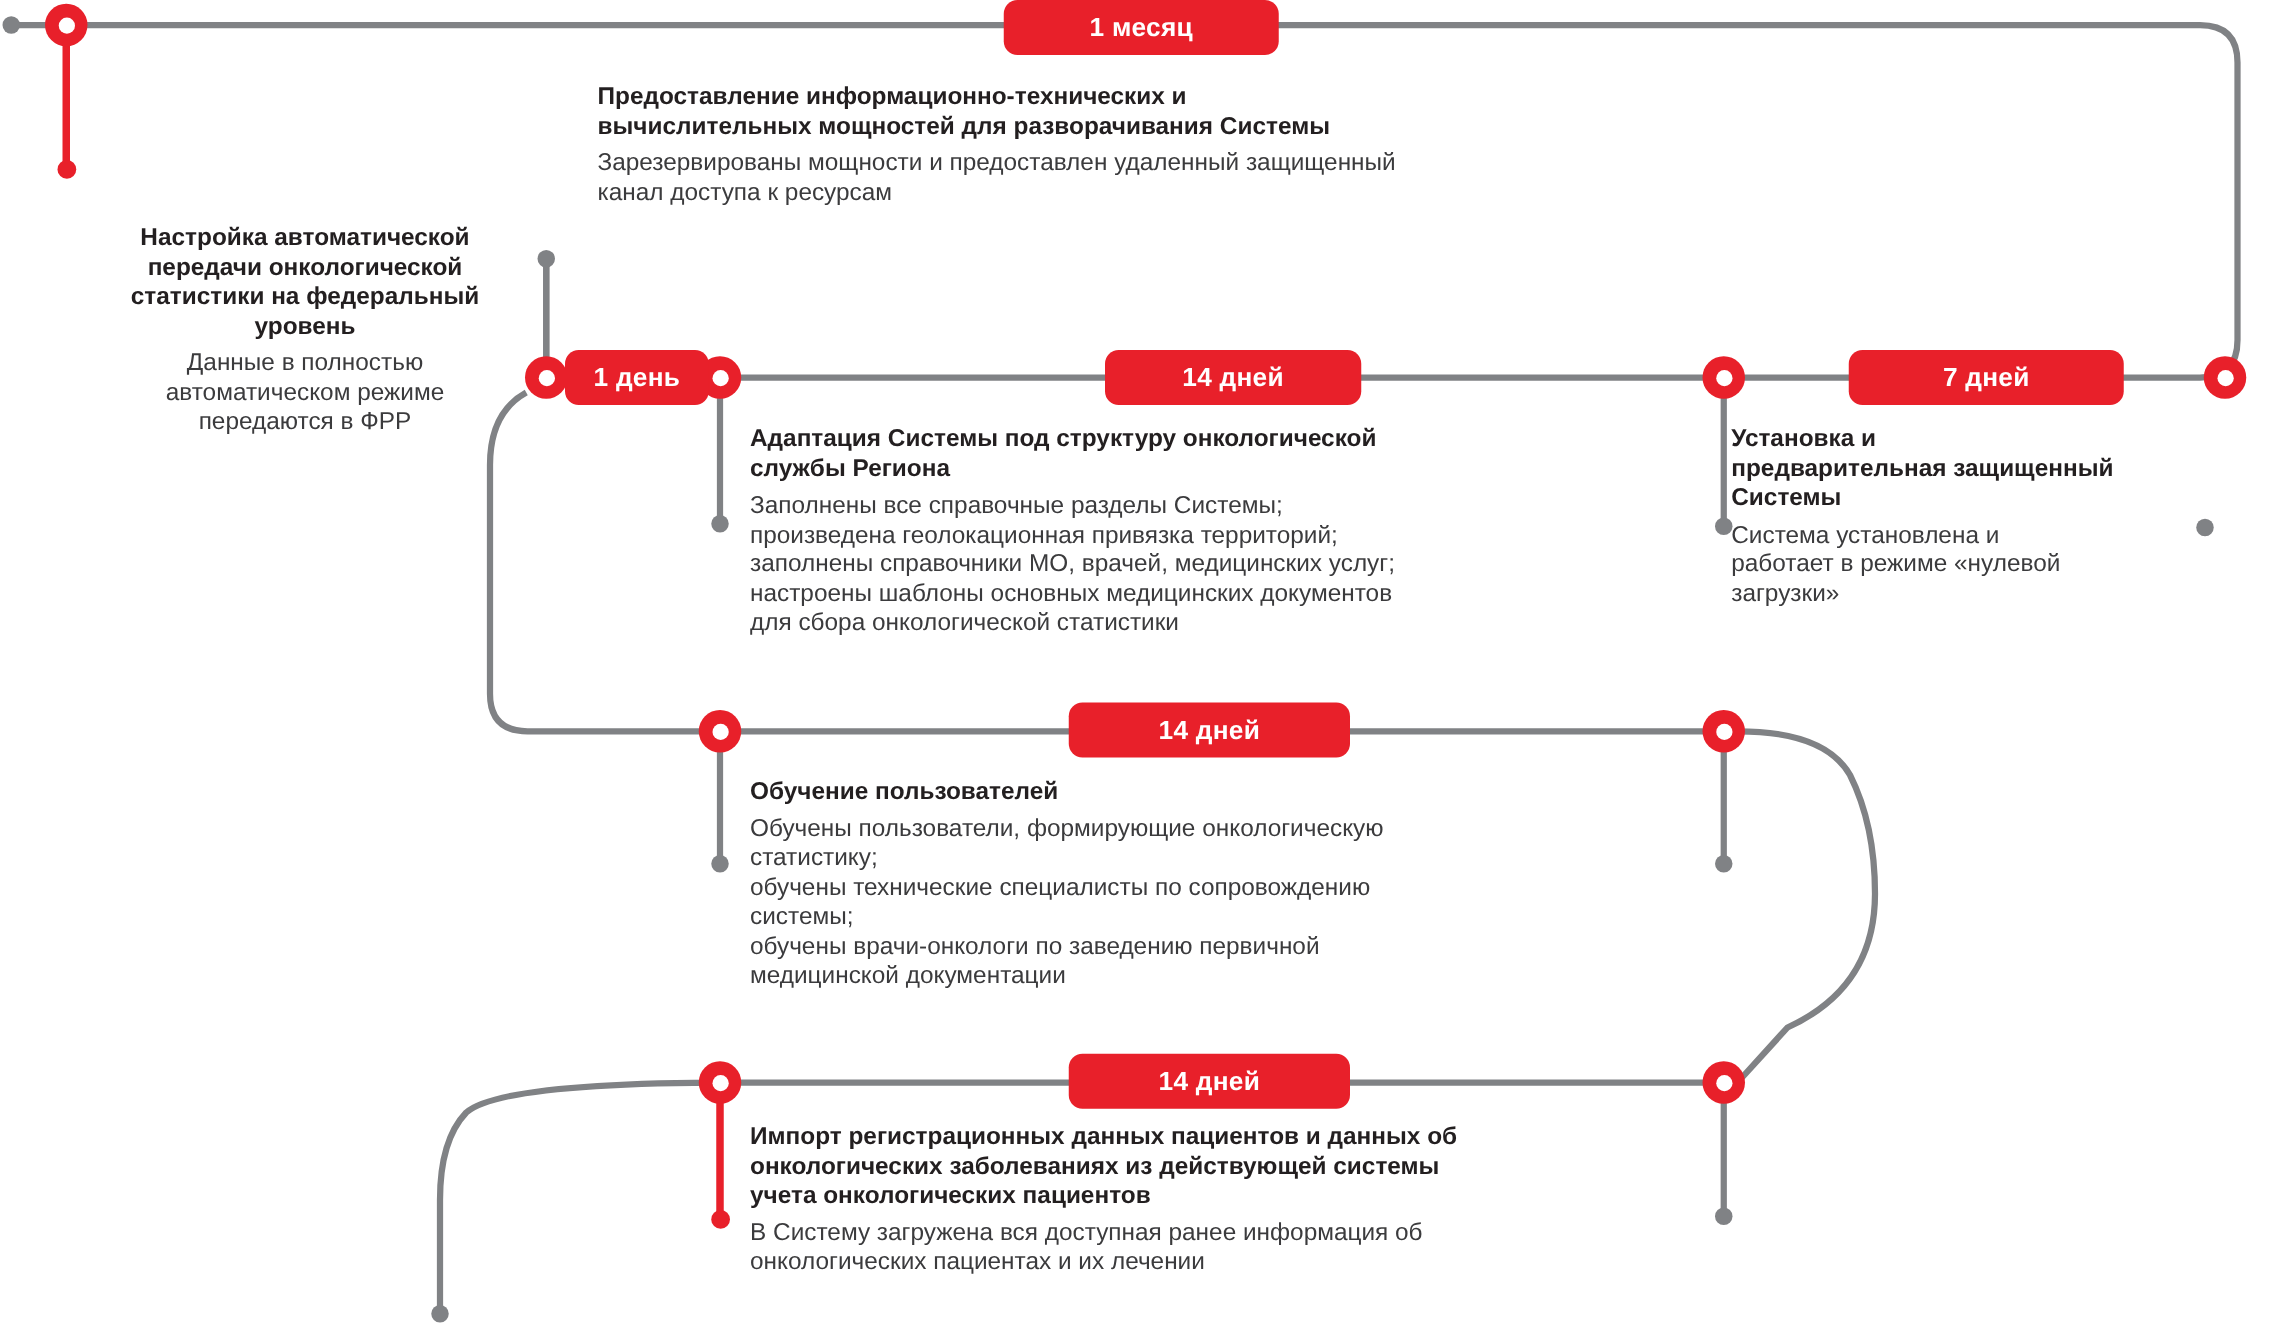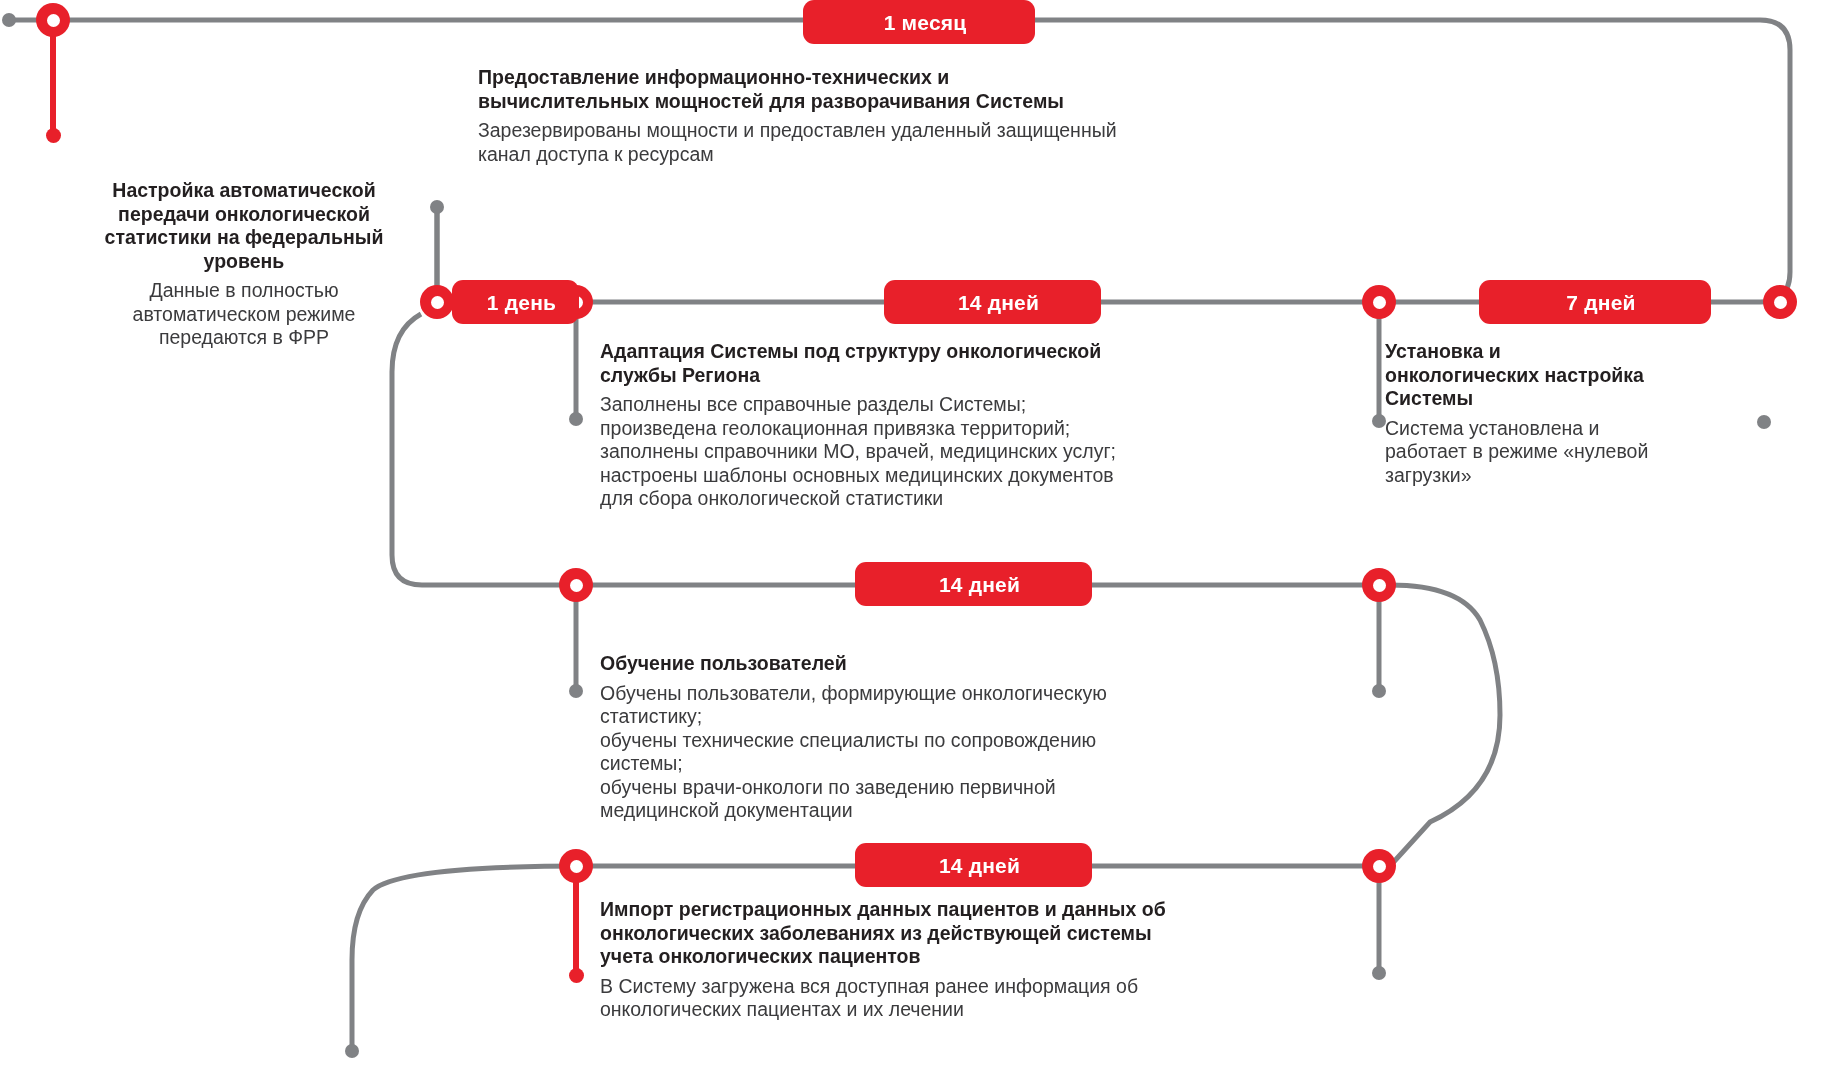--- a/index.html
+++ b/index.html
@@ -33,21 +33,20 @@
     color: #ffffff;
     border-radius: 11px;
     font-weight: bold;
     font-size: 21px;
     line-height: 1;
     display: flex;
     align-items: center;
     justify-content: center;
     letter-spacing: .2px;
     white-space: nowrap;
-    padding-left: 12px;
   }
   
   .node {
     position: absolute;
     width: 34px;
     height: 34px;
     border-radius: 50%;
     background: #e8202a;
     box-sizing: border-box;
   }
@@ -185,28 +184,28 @@
 службы Региона</p>
     <p class="desc">Заполнены все справочные разделы Системы;
 произведена геолокационная привязка территорий;
 заполнены справочники МО, врачей, медицинских услуг;
 настроены шаблоны основных медицинских документов
 для сбора онкологической статистики</p>
   </div>
 
   <div class="block" style="left:1385px; top:340px; width:400px;">
     <p class="ttl">Установка и
-онкологических настройка
+предварительная защищенный
 Системы</p>
     <p class="desc">Система установлена и
 работает в режиме «нулевой
 загрузки»</p>
   </div>
 
-  <div class="block" style="left:600px; top:652px; width:700px;">
+  <div class="block" style="left:600px; top:622px; width:700px;">
     <p class="ttl">Обучение пользователей</p>
     <p class="desc">Обучены пользователи, формирующие онкологическую
 статистику;
 обучены технические специалисты по сопровождению
 системы;
 обучены врачи-онкологи по заведению первичной
 медицинской документации</p>
   </div>
 
   <div class="block" style="left:600px; top:898px; width:720px;">

